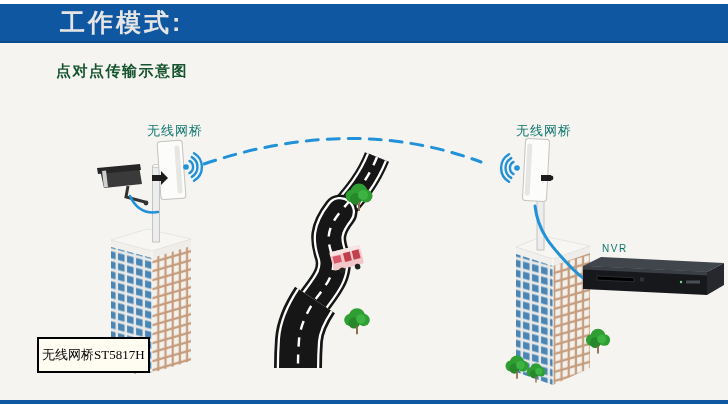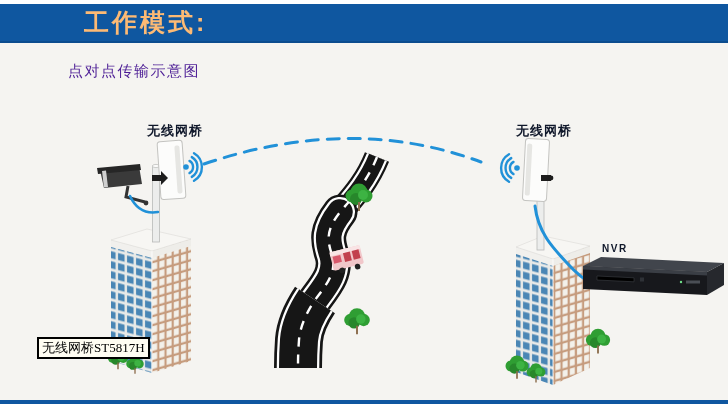--- a/index.html
+++ b/index.html
@@ -1,30 +1,30 @@
 <!DOCTYPE html>
 <html><head>
 <meta charset="utf-8">
 <style>
   html,body{margin:0;padding:0;background:#fff;}
   .frame{position:relative;width:728px;height:407px;background:#f5f4f1;overflow:hidden;
          font-family:"Liberation Sans","DejaVu Sans",sans-serif;}
   .top-white{position:absolute;left:0;top:0;width:728px;height:4px;background:#ffffff;}
   .topbar{position:absolute;left:0;top:4px;width:728px;height:39px;background:#0f57a0;
           border-bottom:2px solid #0b4c8e;box-sizing:border-box;}
-  .title{position:absolute;left:60px;top:0;line-height:37px;color:#fdba74;font-size:25px;
-         font-weight:bold;letter-spacing:3px;white-space:nowrap;margin-left:24px;}
-  .subtitle{position:absolute;left:68px;top:62px;color:#4c1d95;font-size:15px;font-weight:normal;
+  .title{position:absolute;left:60px;top:0;line-height:37px;color:#e5e5e5;font-size:25px;
+         font-weight:bold;letter-spacing:3px;white-space:nowrap;}
+  .subtitle{position:absolute;left:56px;top:62px;color:#14532d;font-size:15px;font-weight:bold;
             letter-spacing:1.5px;white-space:nowrap;}
-  .lbl{position:absolute;color:#0f172a;font-size:13px;font-weight:bold;letter-spacing:1px;white-space:nowrap;}
+  .lbl{position:absolute;color:#0f766e;font-size:13px;font-weight:normal;letter-spacing:1px;white-space:nowrap;}
   .lbl-left{left:147px;top:122px;}
   .lbl-right{left:516px;top:122px;}
   .lbl-nvr{left:602px;top:243px;font-size:10px;letter-spacing:1.5px;}
   .model-tag{position:absolute;left:37px;top:337px;border:2px solid #000;background:#fffdf2;
-             color:#000;font-size:13px;line-height:16px;padding:1px 3px;white-space:nowrap;
+             color:#000;font-size:13px;line-height:16px;padding:8px 3px;white-space:nowrap;
              font-family:"Liberation Serif","DejaVu Serif",serif;}
   .footbar{position:absolute;left:0;top:400px;width:728px;height:4px;background:#0f57a0;}
   .bot-white{position:absolute;left:0;top:404px;width:728px;height:3px;background:#ffffff;}
   svg.canvas{position:absolute;left:0;top:0;}
 </style>
 </head>
 <body>
 
 <div class="frame">
 

